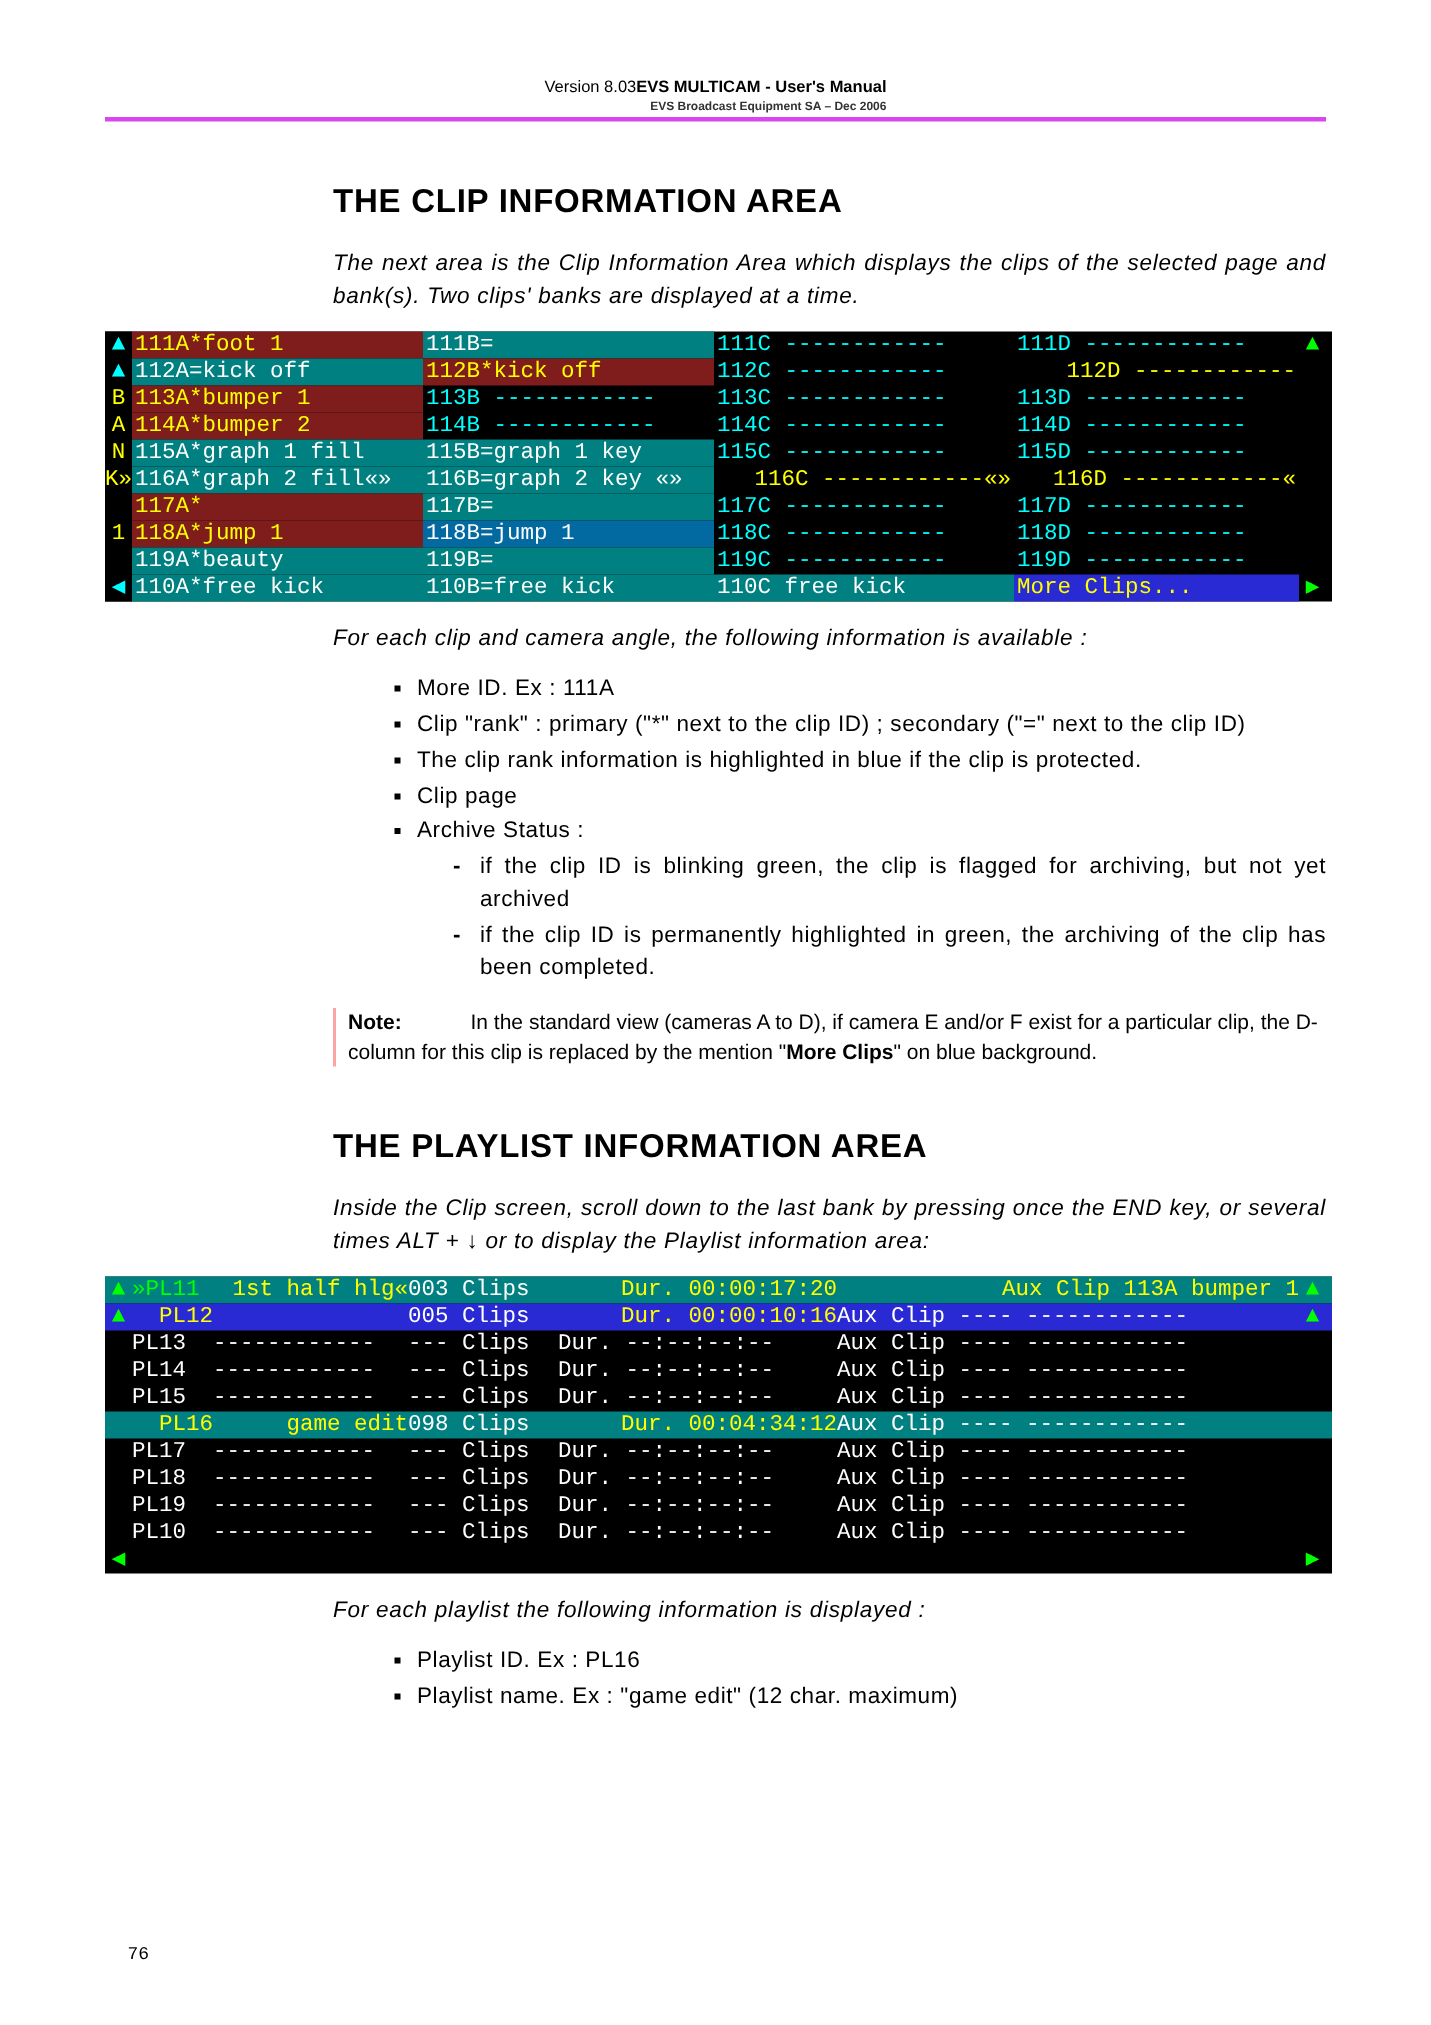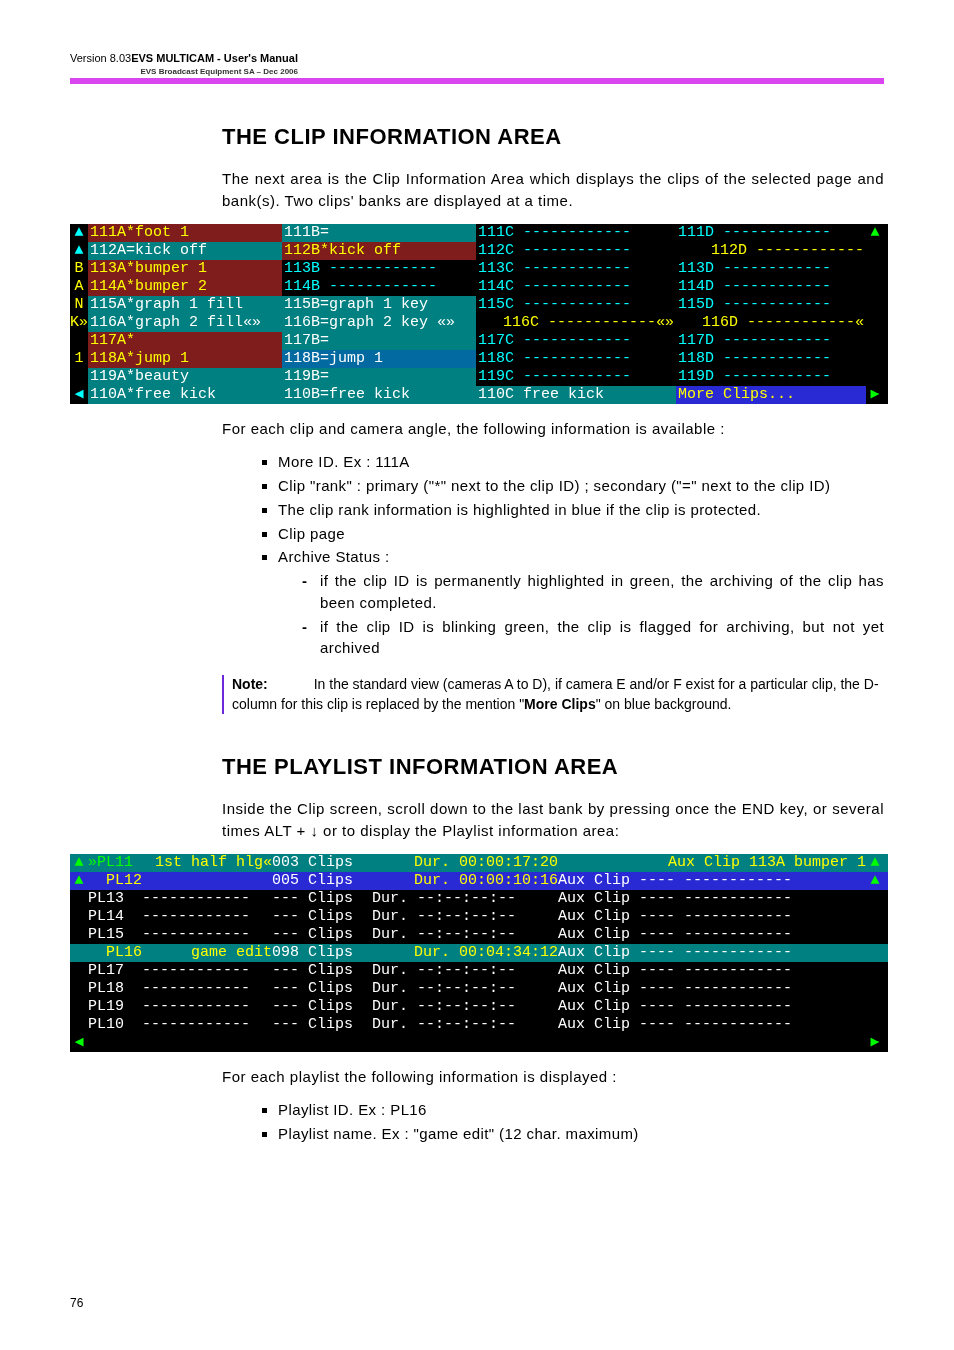--- a/index.html
+++ b/index.html
@@ -12,43 +12,44 @@
   }
   .page {
     width: 954px;
     height: 1350px;
     box-sizing: border-box;
     padding: 52px 70px 40px 70px;
     position: relative;
   }
   .header {
     display: flex;
-    justify-content: flex-start;
+    justify-content: center;
     font-size: 11px;
-    border-bottom: 6px solid #d946ef;
+    border-bottom: 3px solid #d946ef;
     padding-bottom: 2px;
   }
   .header-right { text-align: right; font-weight: bold; }
   .header-sub { font-size: 8px; color: #333; }
   .content {
     margin-left: 152px;
     margin-right: 0;
   }
   h2 {
     font-size: 22px;
     font-weight: bold;
     margin: 40px 0 18px 0;
     letter-spacing: 0.5px;
   }
   p.body {
     font-size: 15px;
     line-height: 1.45;
     margin: 0 0 12px 0;
     letter-spacing: 0.5px;
     text-align: justify;
+    font-style: italic;
   }
   ul.square {
     list-style: square;
     padding-left: 56px;
     margin: 6px 0 12px 0;
   }
   ul.square li {
     font-size: 15px;
     line-height: 1.45;
     letter-spacing: 0.4px;
@@ -66,21 +67,21 @@
     text-align: justify;
     position: relative;
   }
   ul.dash li::before {
     content: "-";
     position: absolute;
     left: -18px;
     font-weight: bold;
   }
   .note-block {
-    border-left: 2px solid #6d28d9;
+    border-left: 2px solid #fca5a5;
     padding-left: 8px;
     margin: 16px 0 0 0;
     font-size: 14px;
     line-height: 1.4;
   }
   .note-block .note-label { font-weight: bold; }
   .note-body { padding-left: 42px; }
 
   
   .term {
@@ -138,22 +139,23 @@
   .term2 .plclips { width:100px; }
   .term2 .pldur { width:186px; }
   .term2 .plaux { width:308px; }
   .term2 .rgut { width:18px; text-align:center; }
   .bg-teal2 { background:#008080; }
   .bg-blue2 { background:#2a2ad4; }
 
   .page-num {
     position: absolute;
     bottom: 40px;
-    left: 70px;
+    left: 85px;
     font-size: 12px;
+    font-family: Liberation Mono, monospace;
   }
 </style>
 </head>
 <body>
 
 <div class="page">
   <div class="header">
     <span>Version 8.03</span>
     <span class="header-right">
       <span>EVS MULTICAM  - User's Manual</span><br>
@@ -169,22 +171,22 @@
 
     <p class="body">For each clip and camera angle, the following information is available :</p>
     <ul class="square">
       <li>More ID. Ex : 111A</li>
       <li>Clip "rank" : primary ("*" next to the clip ID) ; secondary ("=" next to the clip ID)</li>
       <li>The clip rank information is highlighted in blue if the clip is protected.</li>
       <li>Clip page</li>
       <li>
         <span>Archive Status :</span>
         <ul class="dash">
+          <li>if the clip ID is blinking green, the clip is flagged for archiving, but not yet archived</li>
           <li>if the clip ID is permanently highlighted in green, the archiving of the clip has been completed.</li>
-          <li>if the clip ID is blinking green, the clip is flagged for archiving, but not yet archived</li>
         </ul>
       </li>
     </ul>
 
     <div class="note-block">
       <span class="note-label">Note:</span>
       <span class="note-body">
         <span>In the standard view (cameras A to D), if camera E and/or F exist for a particular clip, the D-column for this clip is replaced by the mention "</span><b>More Clips</b><span>" on blue background.</span>
       </span>
     </div>

